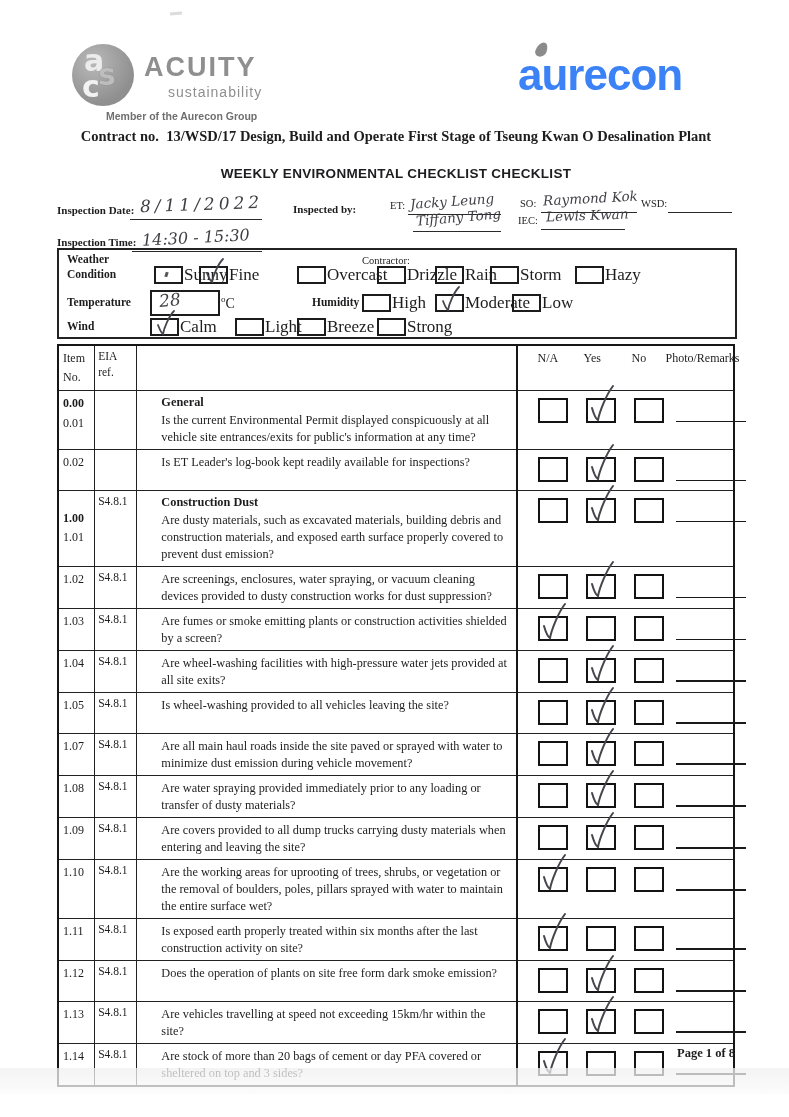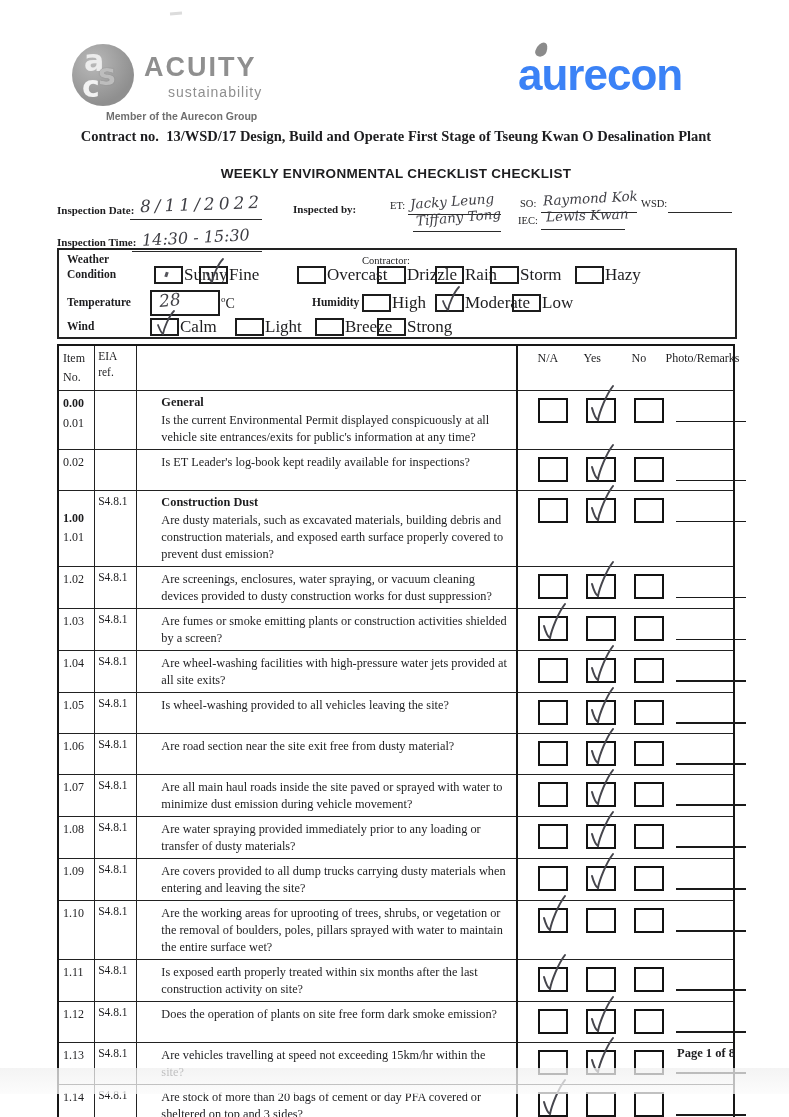--- a/index.html
+++ b/index.html
@@ -163,21 +163,21 @@
     <span class="wopt mark-check" style="left:376px;top:43px;"><span class="wcb"><svg class="wtick" viewBox="0 0 22 28">
             <path d="M4 16 C6 21 7 24 9 25 C10 19 15 7 20 2" fill="none" stroke="#45454c" stroke-width="1.8" stroke-linecap="round"></path>
           </svg></span><span class="lbl">Moderate</span></span>
     <span class="wopt" style="left:453px;top:43px;"><span class="wcb"></span><span class="lbl">Low</span></span>
 
     <span class="wlabel" style="left:8px;top:70px;">Wind</span>
     <span class="wopt mark-check" style="left:91px;top:67px;"><span class="wcb"><svg class="wtick" viewBox="0 0 22 28">
             <path d="M4 16 C6 21 7 24 9 25 C10 19 15 7 20 2" fill="none" stroke="#45454c" stroke-width="1.8" stroke-linecap="round"></path>
           </svg></span><span class="lbl">Calm</span></span>
     <span class="wopt" style="left:176px;top:67px;"><span class="wcb"></span><span class="lbl">Light</span></span>
-    <span class="wopt" style="left:238px;top:67px;margin-left:18px;"><span class="wcb"></span><span class="lbl">Breeze</span></span>
+    <span class="wopt" style="left:238px;top:67px;"><span class="wcb"></span><span class="lbl">Breeze</span></span>
     <span class="wopt" style="left:318px;top:67px;"><span class="wcb"></span><span class="lbl">Strong</span></span>
   </div>
 
   <table class="chk">
     <thead>
       <tr>
         <td class="c-item">
             <div>Item</div>
             <div>No.</div>
           </td>
@@ -348,43 +348,20 @@
                   <path d="M6 25 C8 32 10 36 12 37 C13.5 29 20 12 27 3" fill="none" stroke="#45454c" stroke-width="2" stroke-linecap="round"></path>
                 </svg>
               </span>
           <span class="cb cb-no"></span>
           <span class="rline"></span>
         </div>
       </td>
     </tr>
         <tr class="min1">
       <td class="c-item">
-            <div class="i1">1.06</div>
-            <div class="i2"></div>
-          </td>
-      <td class="c-eia">S4.8.1</td>
-      <td class="c-desc">
-
-        <div class="q">Are road section near the site exit free from dusty material?</div>
-      </td>
-      <td class="c-checks ans-yes">
-        <div class="cbrow">
-          <span class="cb cb-na"></span>
-          <span class="cb cb-yes">
-                <svg class="tick" viewBox="0 0 30 42">
-                  <path d="M6 25 C8 32 10 36 12 37 C13.5 29 20 12 27 3" fill="none" stroke="#45454c" stroke-width="2" stroke-linecap="round"></path>
-                </svg>
-              </span>
-          <span class="cb cb-no"></span>
-          <span class="rline"></span>
-        </div>
-      </td>
-    </tr>
-        <tr class="min1">
-      <td class="c-item">
             <div class="i1">1.07</div>
             <div class="i2"></div>
           </td>
       <td class="c-eia">S4.8.1</td>
       <td class="c-desc">
 
         <div class="q">Are all main haul roads inside the site paved or sprayed with water to minimize dust emission during vehicle movement?</div>
       </td>
       <td class="c-checks ans-yes">
         <div class="cbrow">

